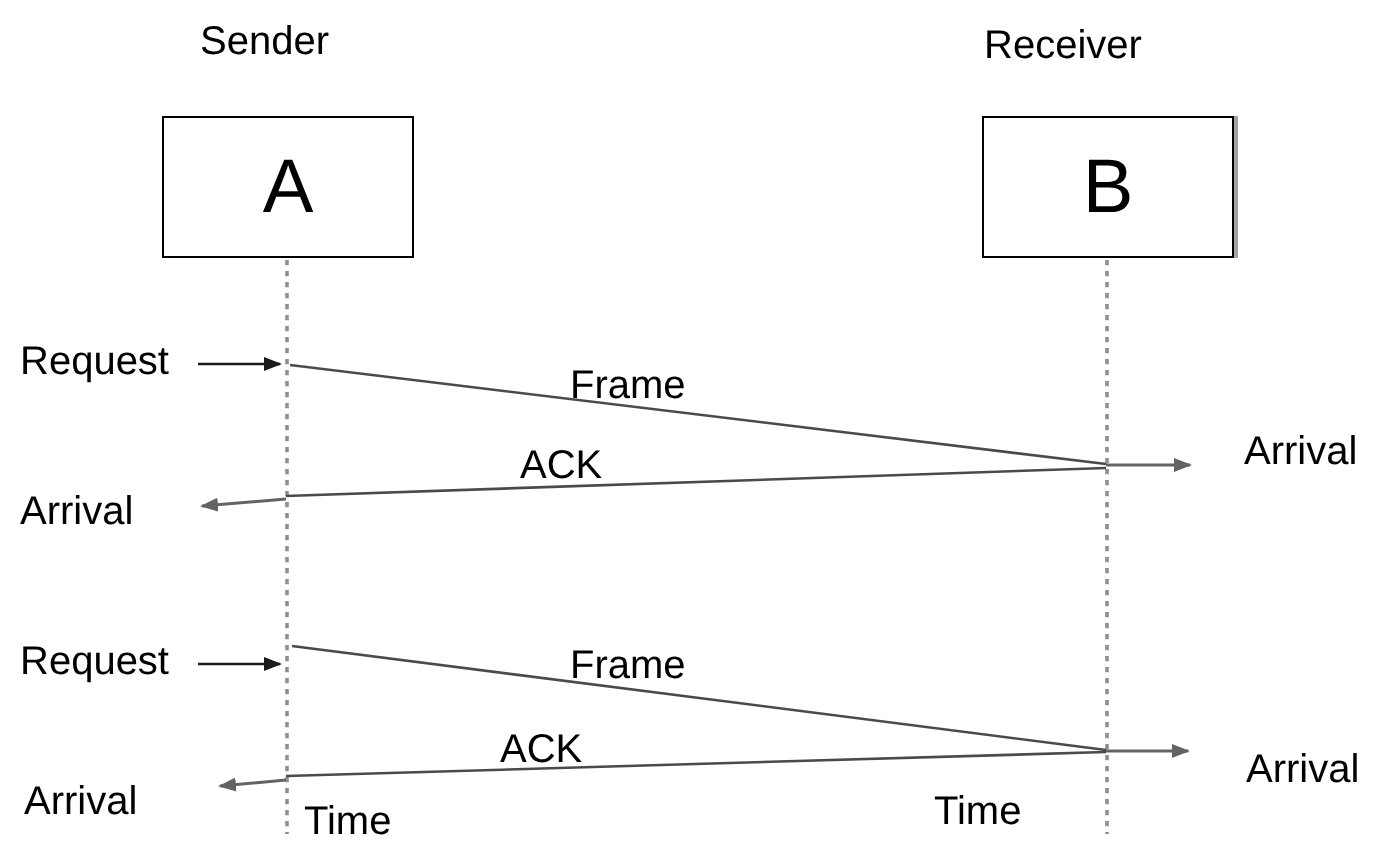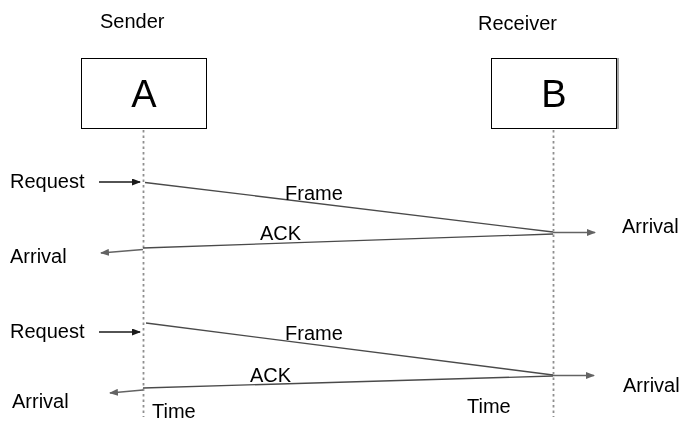--- a/index.html
+++ b/index.html
@@ -70,21 +70,21 @@
     <line class="arr" marker-end="url(#ah-gray)" x1="143" y1="249.5" x2="101" y2="253"></line>
 
     <line class="req" marker-end="url(#ah-dark)" x1="99" y1="332" x2="140" y2="332"></line>
     <line class="msg" x1="146" y1="323" x2="553" y2="375"></line>
     <line class="arr" marker-end="url(#ah-gray)" x1="553" y1="375.5" x2="594" y2="375.5"></line>
     <line class="msg" x1="553" y1="376" x2="143" y2="388"></line>
     <line class="arr" marker-end="url(#ah-gray)" x1="143" y1="390" x2="110" y2="393"></line>
   </svg>
 
   <div class="label" style="left:100px;top:11px">Sender</div>
-  <div class="label" style="left:478px;top:13px">Receiver</div>
+  <div class="label" style="left:492px;top:13px">Receiver</div>
 
   <div class="node-box box-a">
     <span>A</span>
   </div>
   <div class="node-box box-b">
     <span>B</span>
   </div>
 
   <div class="label" style="left:10px;top:171px">Request</div>
   <div class="label" style="left:285px;top:183px">Frame</div>

